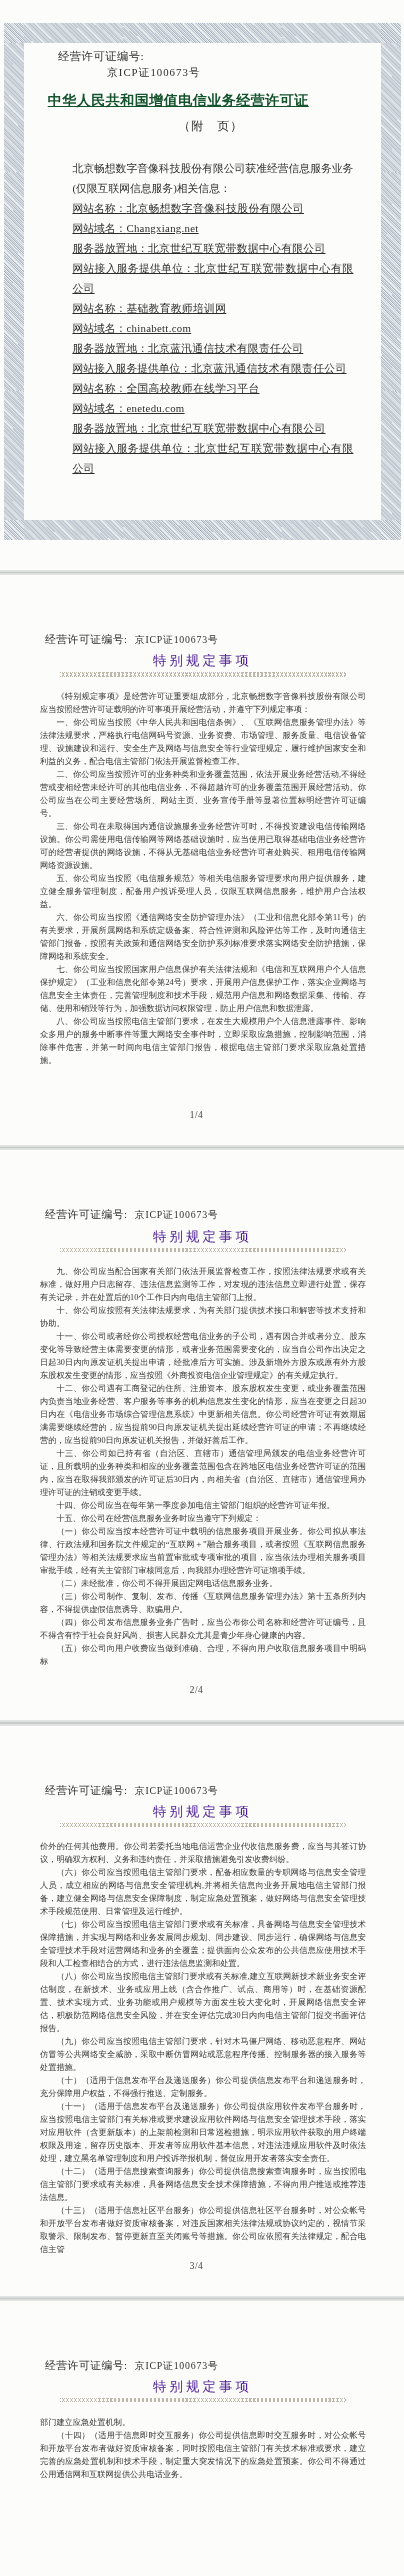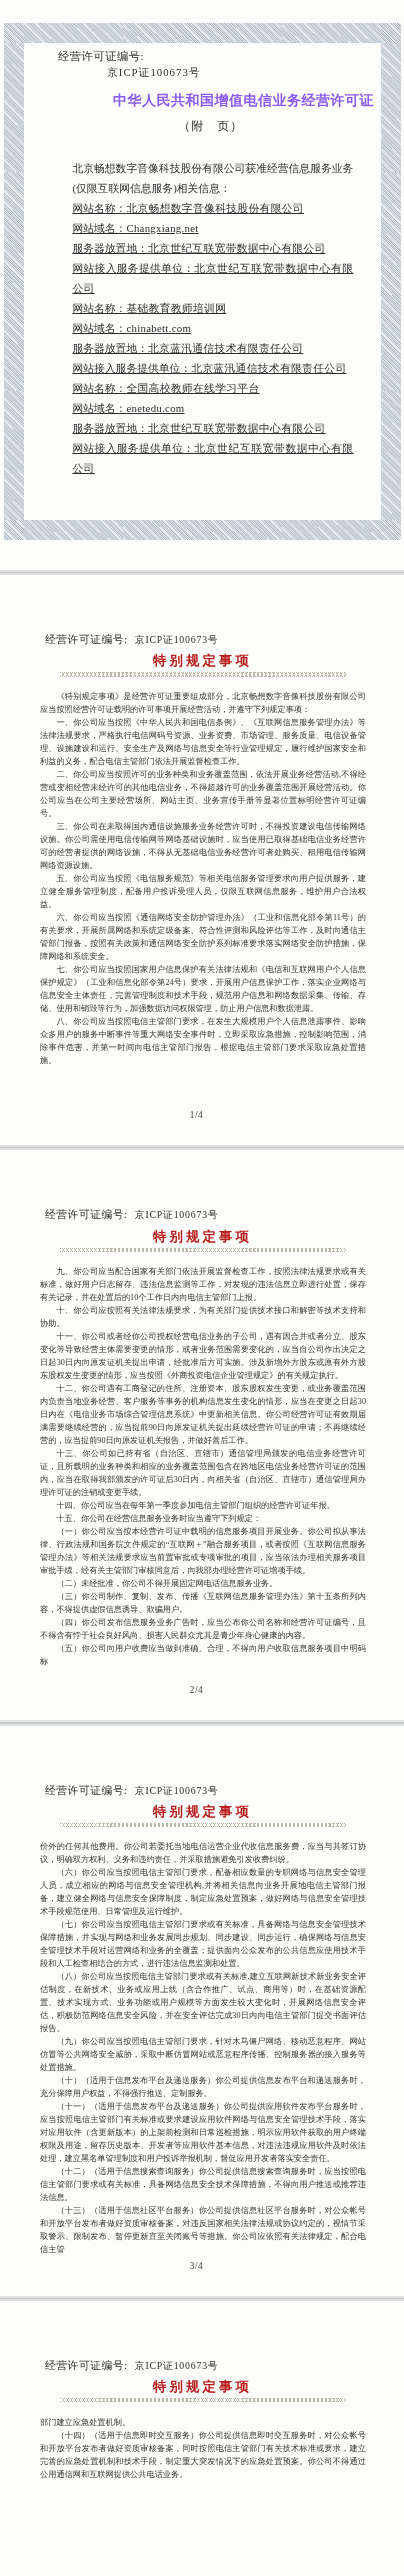--- a/index.html
+++ b/index.html
@@ -38,25 +38,26 @@
     pointer-events:none;
   }
   .cert-inner {
     position:absolute;
     top:49px; left:58px; right:31px;
   }
   .lic-label { font-size:11.3px; letter-spacing:0.5px; color:#2b2b2b; }
   .lic-no { margin:2.1px 0 0 49px; font-size:10.8px; letter-spacing:1px; }
   .cert-title {
     margin:12.4px 0 0 -10.3px;
-    text-align:right;
+    text-align:left;
     font-size:14px;
     font-weight:700;
     letter-spacing:0.5px;
-    color:#8b5cf6;
+    color:#14532d;
+    text-decoration:underline;
   }
   .cert-sub {
     margin-top:7.2px;
     margin-left:-10.3px;
     text-align:center;
     font-size:12px;
     letter-spacing:1px;
     font-weight:400;
   }
   .cert-intro {
@@ -71,23 +72,23 @@
   .entry-val { letter-spacing:0.3px; }
 
   
   .prov-head { margin:58px 0 0 45px; }
   .ph-label { font-size:10.8px; letter-spacing:0.5px; color:#2b2b2b; }
   .ph-no { font-size:9.8px; letter-spacing:0.8px; margin-left:5.2px; }
   .prov-title {
     margin:5.2px 0 0 0;
     text-align:center;
     font-size:13.4px;
-    font-weight:700;
+    font-weight:400;
     letter-spacing:3.1px;
-    color:#b91c1c;
+    color:#4c1d95;
   }
   .wave {
     width:286px;
     height:4.1px;
     margin:2.1px auto 0 auto;
     background:
       repeating-linear-gradient(115deg, #b1ad9d 0 1px, rgba(0,0,0,0) 1px 3.6px),
       repeating-linear-gradient(65deg, #b1ad9d 0 1px, rgba(0,0,0,0) 1px 3.6px);
     opacity:.85;
   }

